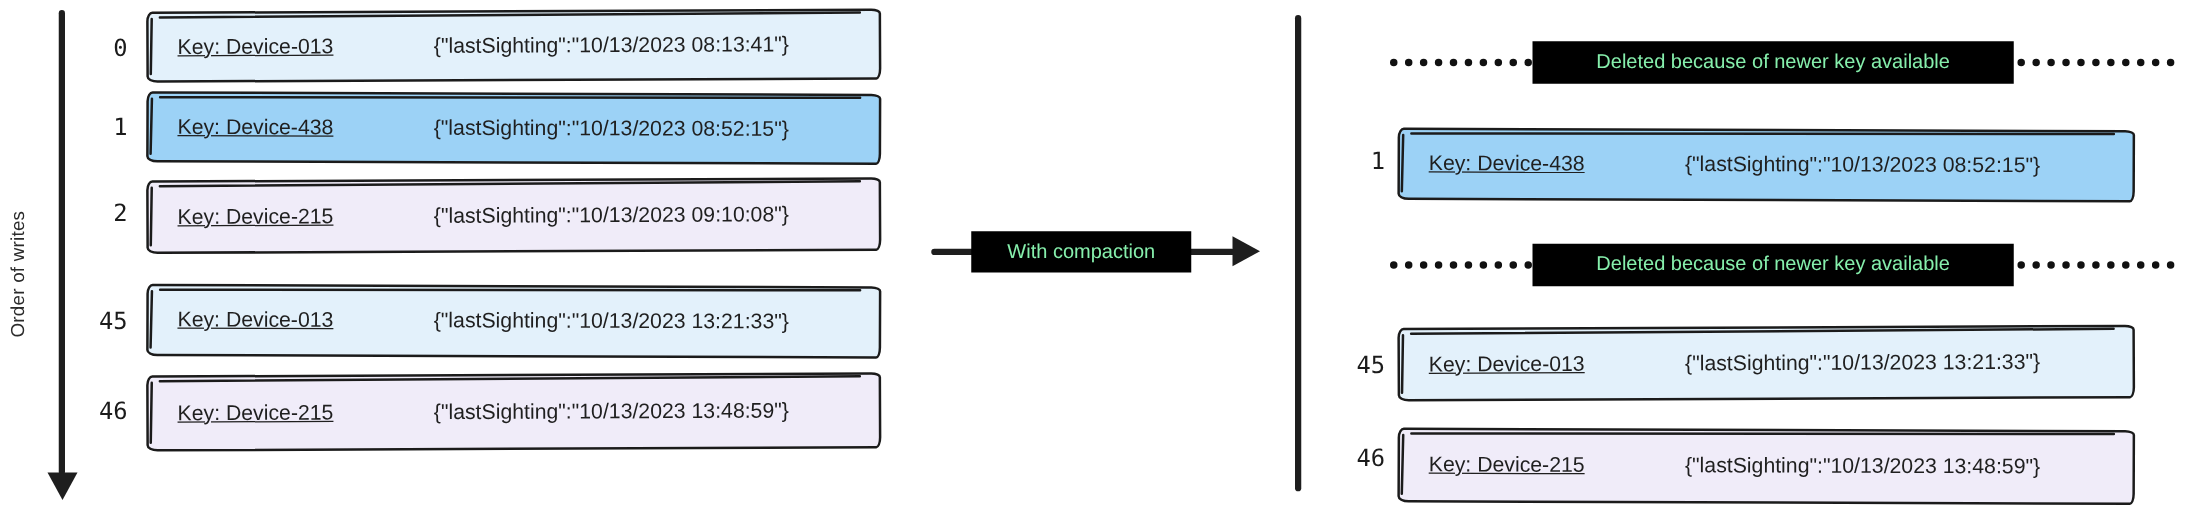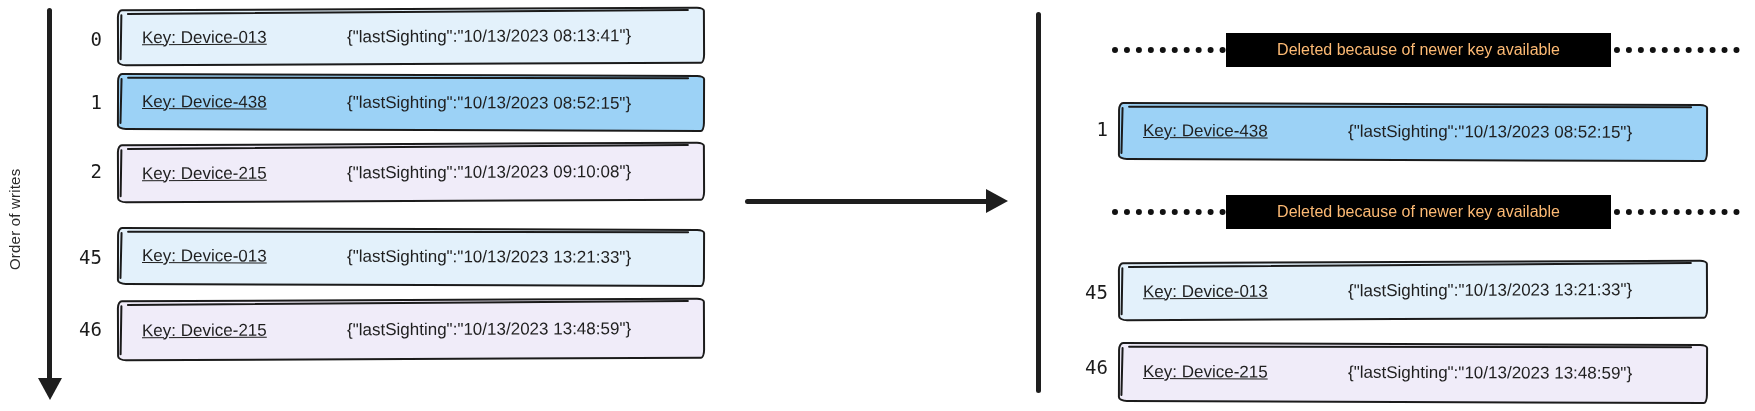--- a/index.html
+++ b/index.html
@@ -57,21 +57,21 @@
   .box-r { left:1118px; width:590px; }
 
   
   .h-arrow-line { position:absolute; left:745px; top:199px; width:243px; height:5px; background:#1e1e1e; border-radius:3px; }
   .h-arrow-head {
     position:absolute; left:986px; top:189px; width:0; height:0;
     border-top:12px solid transparent; border-bottom:12px solid transparent;
     border-left:22px solid #1e1e1e;
   }
   .black-label {
-    position:absolute; background:#000000; color:#fdba74;
+    position:absolute; background:#000000; color:#86efac;
     display:flex; align-items:center; justify-content:center;
     font-size:16px; white-space:nowrap;
   }
   .compaction-label { left:777px; top:185px; width:176px; height:33px; }
 
   
   .dotted-line { position:absolute; left:1112px; width:628px; height:0; border-top:6px dotted #111111; }
   .deleted-label { width:385px; height:34px; }
   .del-1 { top:33px; left:1226px; }
   .dot-1 { top:47px; }
@@ -109,20 +109,21 @@
     <span class="rec-key">Key: Device-013</span>
     <span class="rec-val">{"lastSighting":"10/13/2023 13:21:33"}</span>
   </div>
   <div class="record box-l fill-lavender tilt-a" style="top:299px;height:61px">
     <span class="rec-key">Key: Device-215</span>
     <span class="rec-val">{"lastSighting":"10/13/2023 13:48:59"}</span>
   </div>
 
   <div class="h-arrow-line"></div>
   <div class="h-arrow-head"></div>
+  <div class="black-label compaction-label">With compaction</div>
 
   <div class="v-line-right"></div>
 
   <div class="dotted-line dot-1"></div>
   <div class="black-label deleted-label del-1">Deleted because of newer key available</div>
 
   <div class="idx idx-r" style="top:118px">1</div>
   <div class="record box-r fill-blue tilt-b" style="top:103px;height:58px">
     <span class="rec-key">Key: Device-438</span>
     <span class="rec-val">{"lastSighting":"10/13/2023 08:52:15"}</span>

